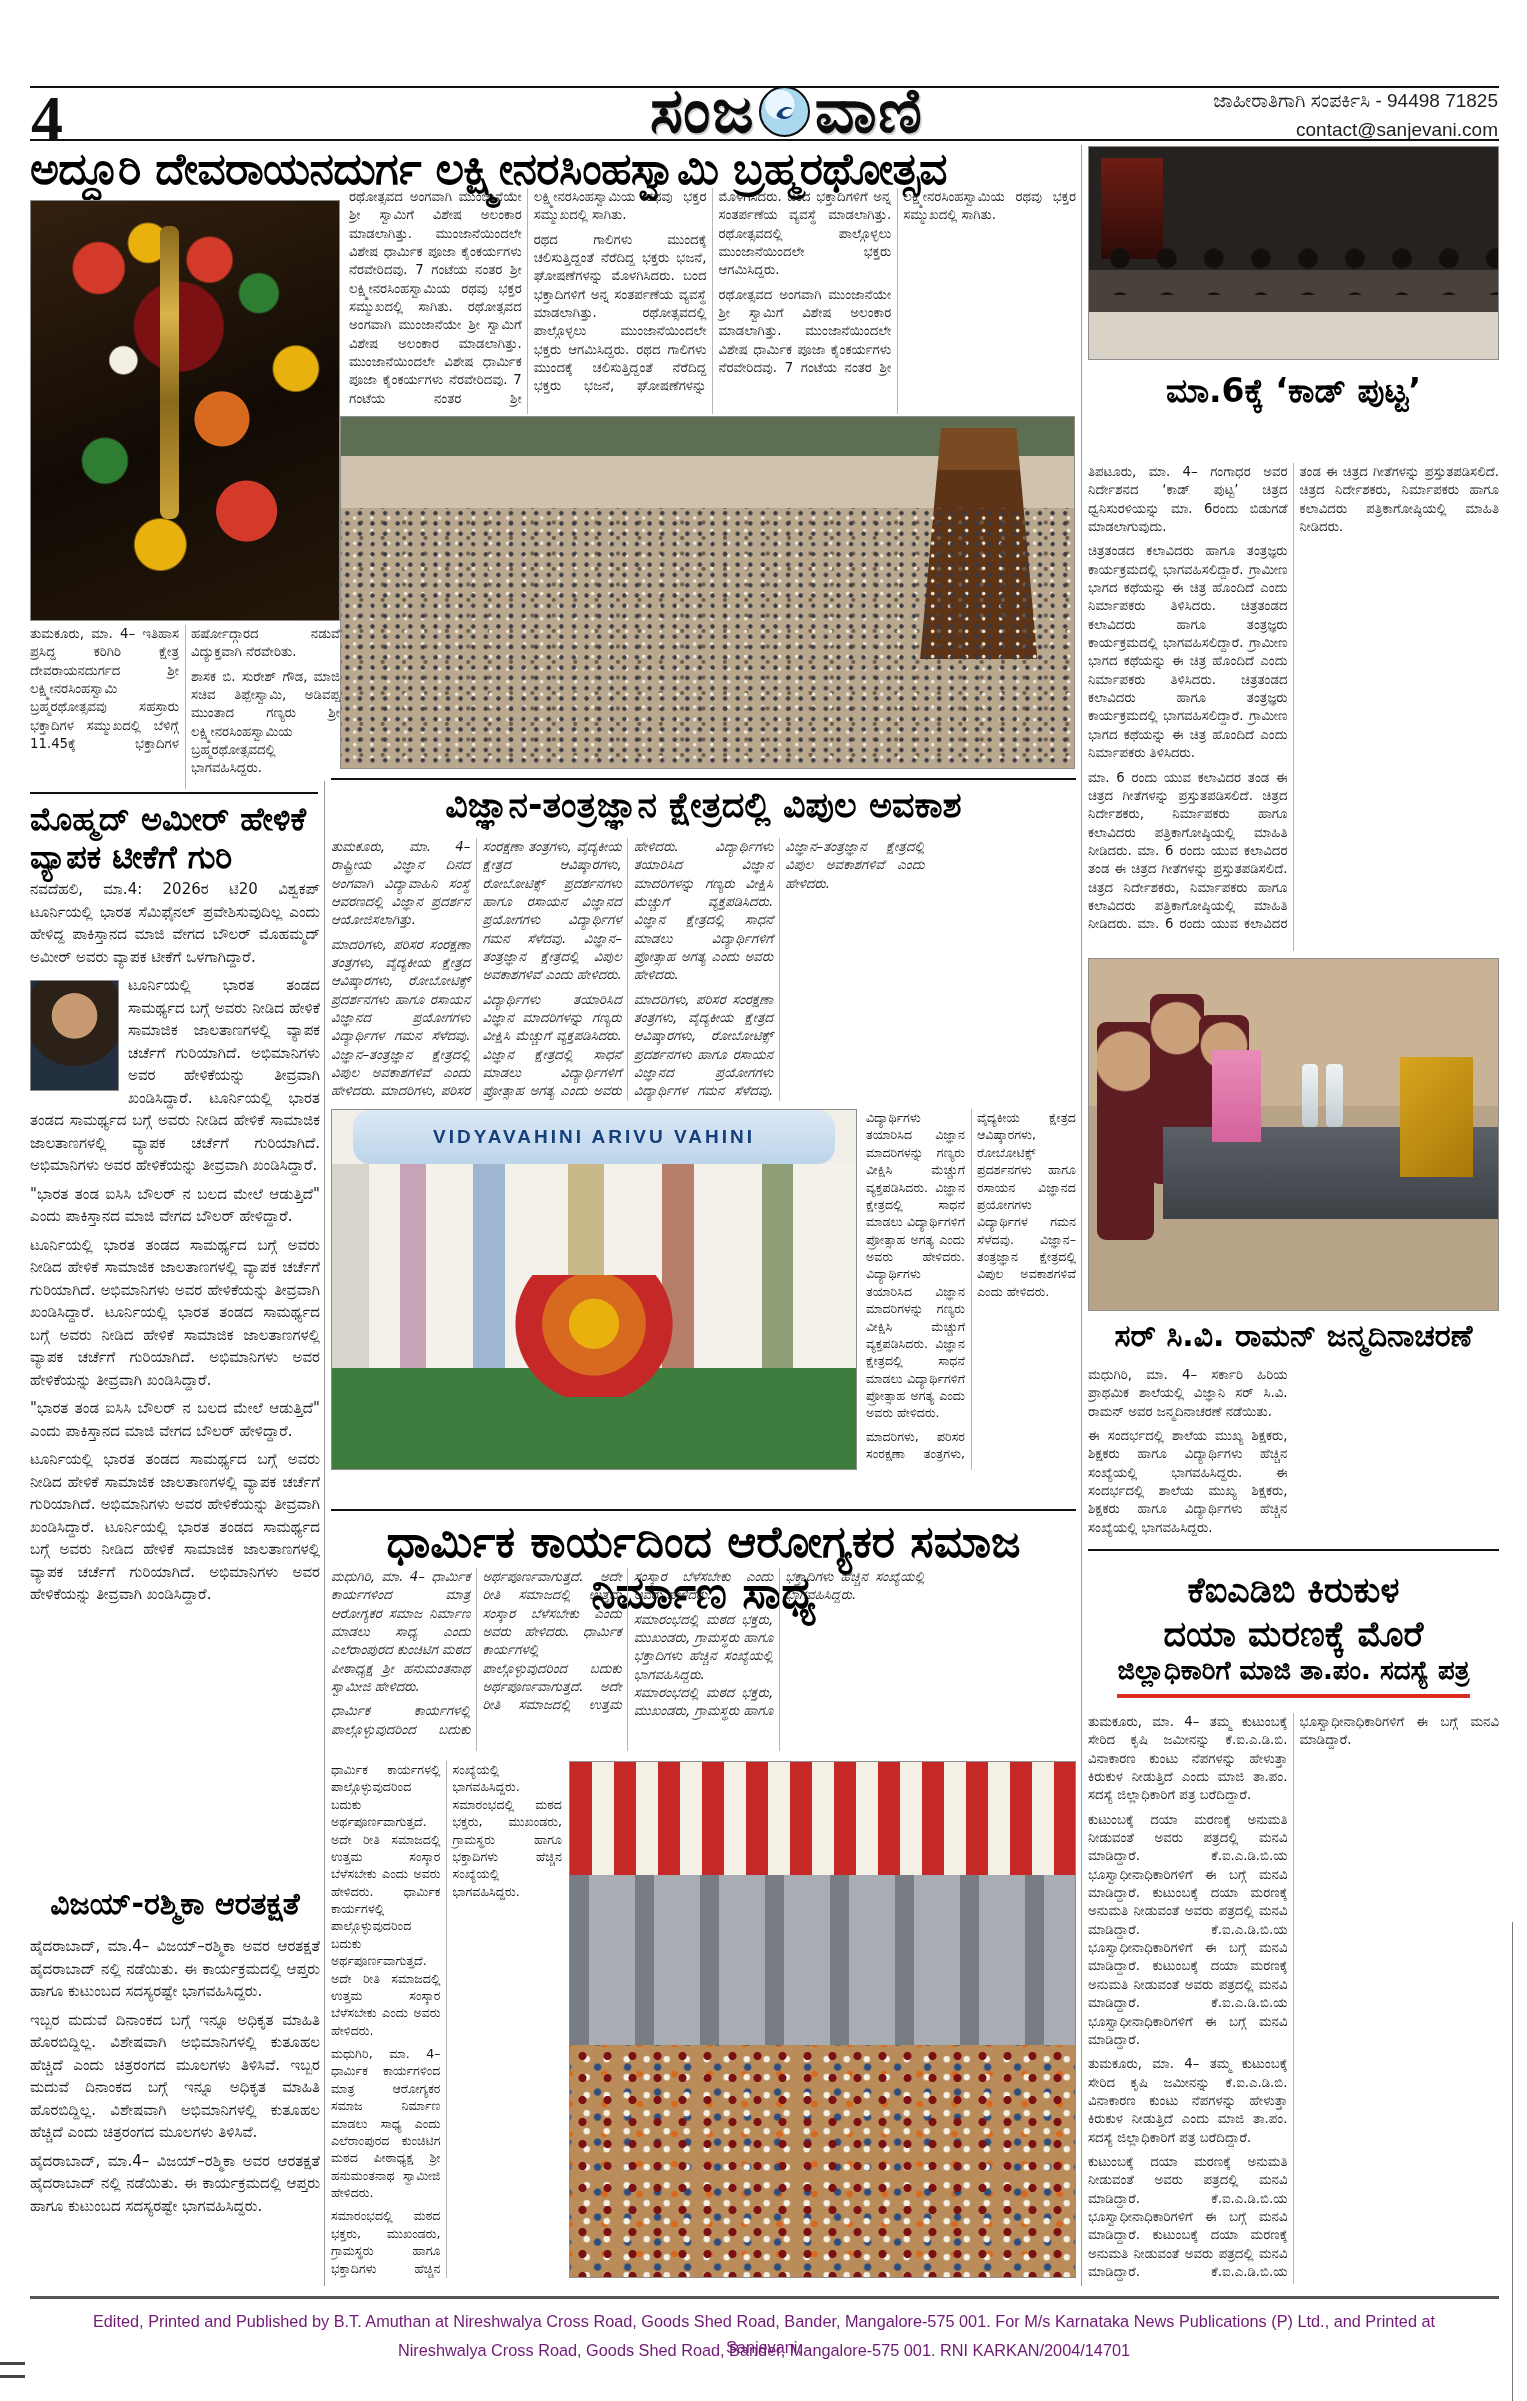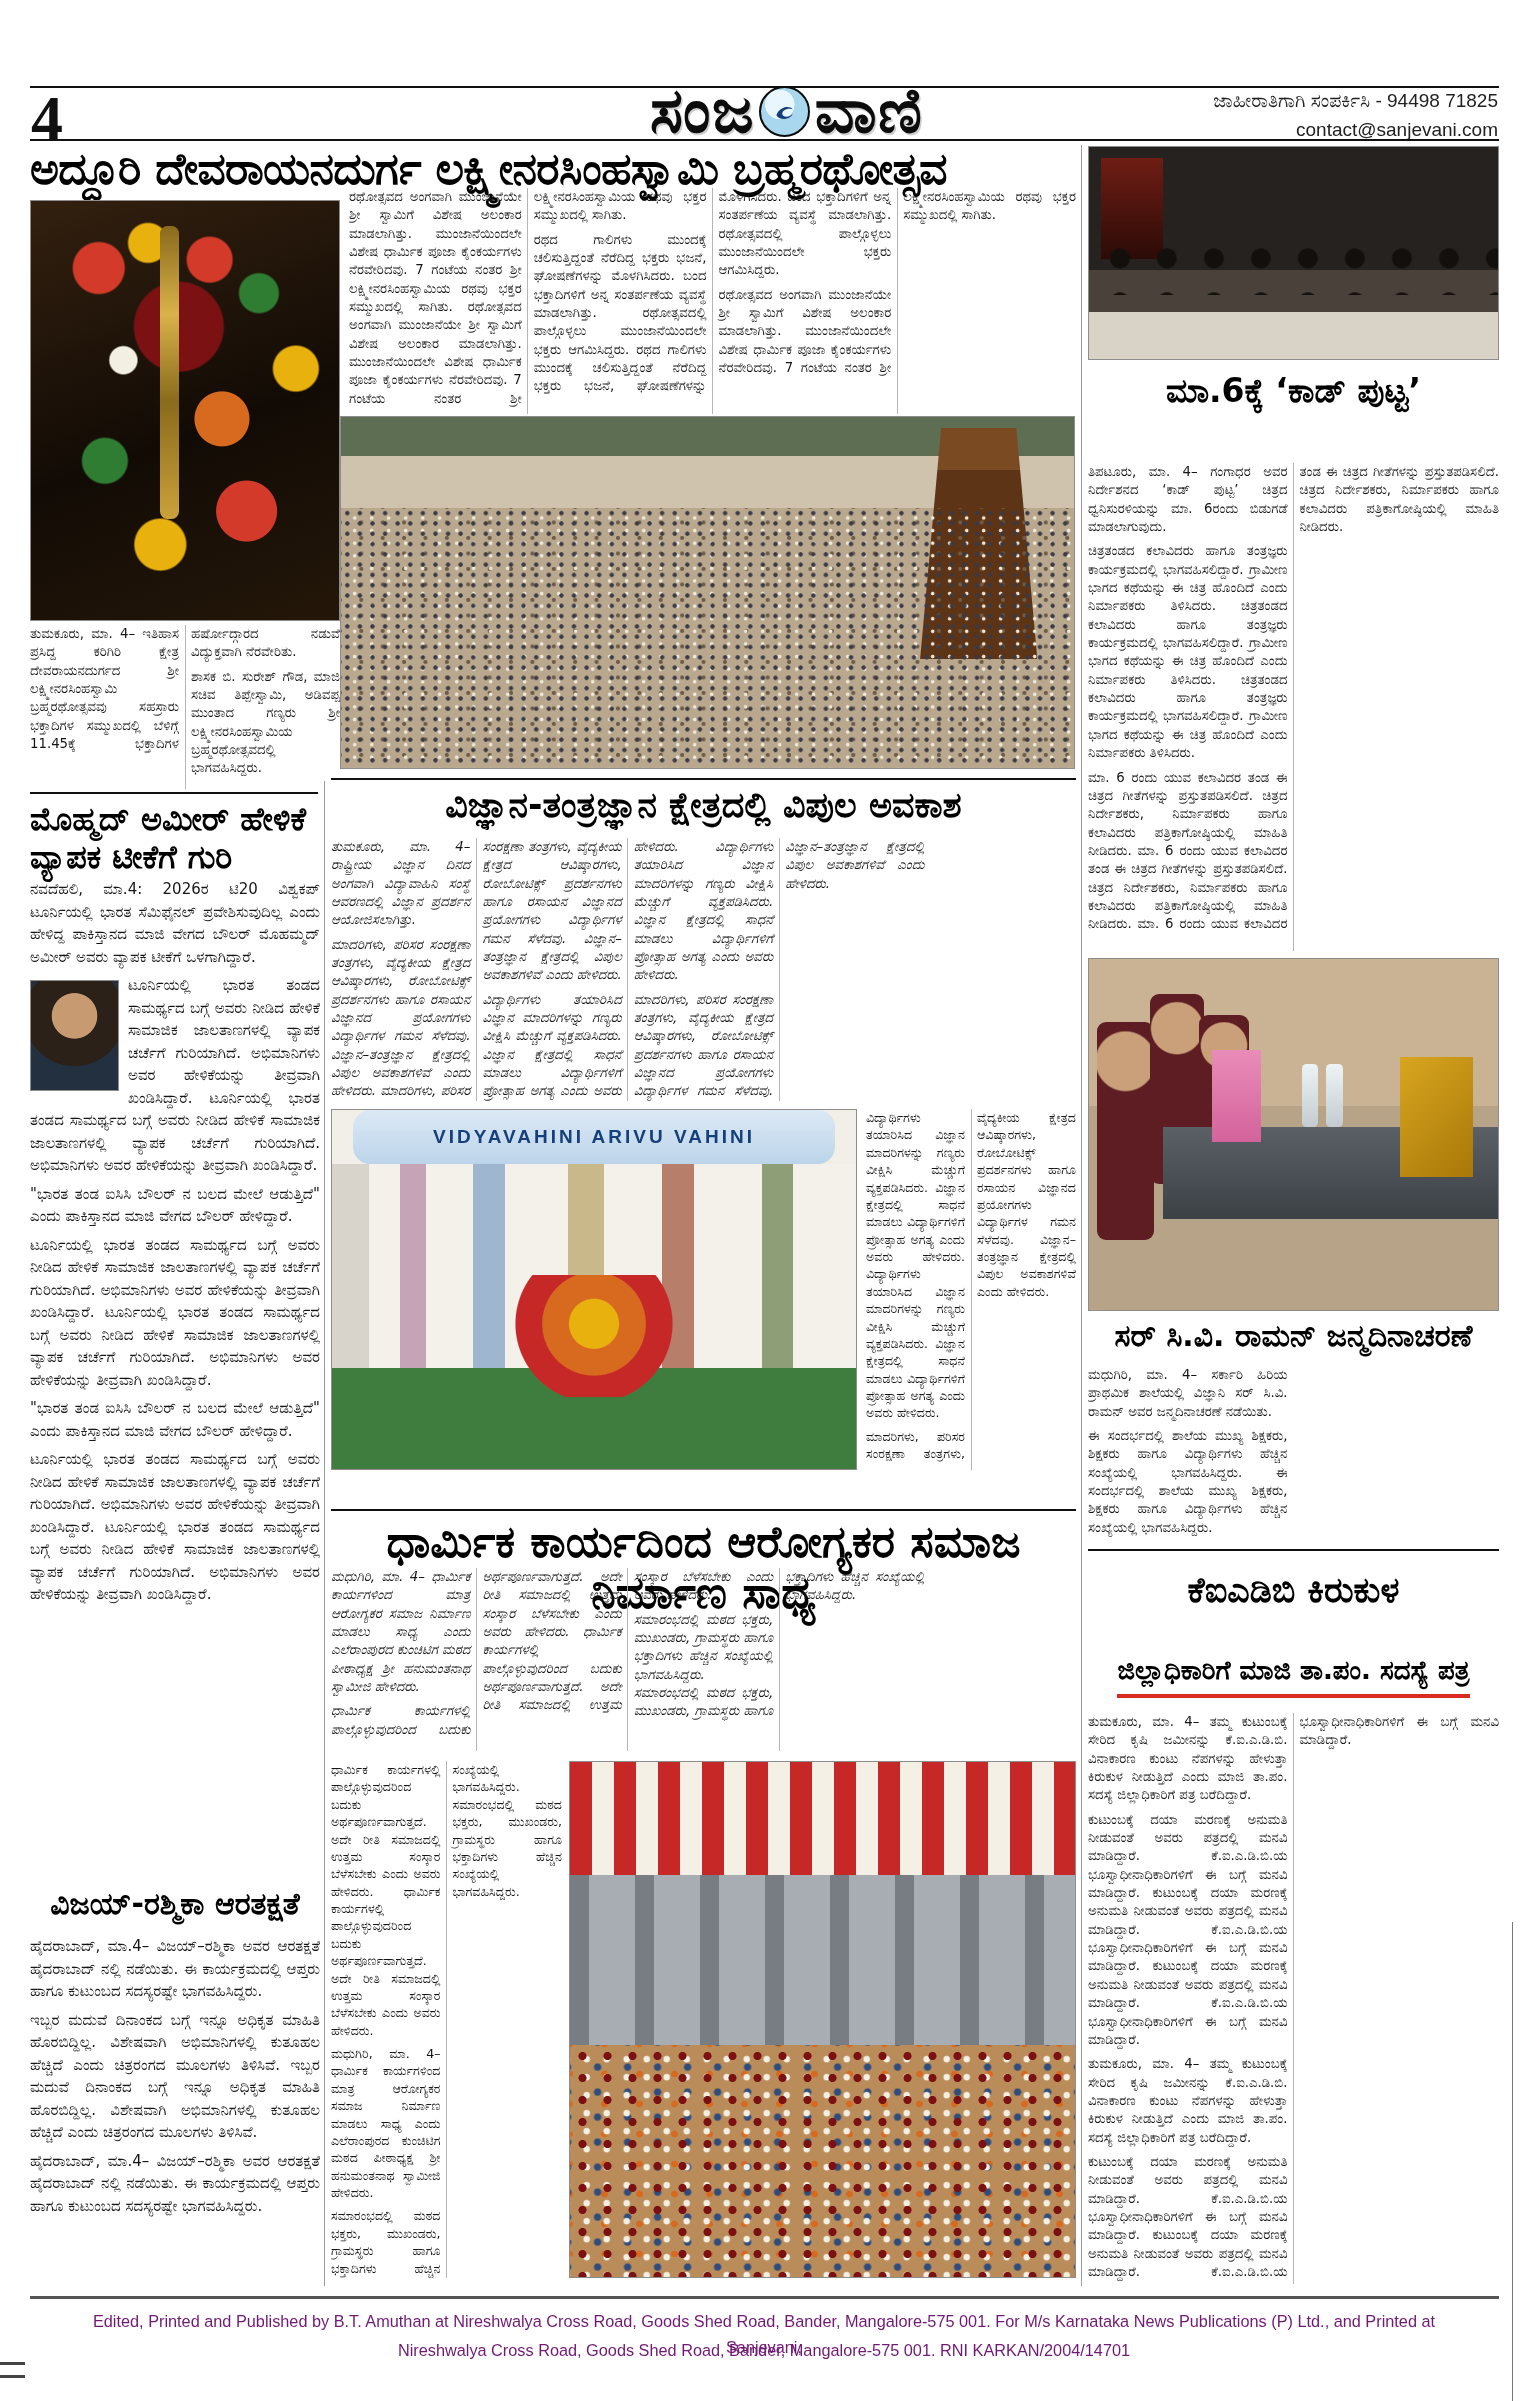--- a/index.html
+++ b/index.html
@@ -240,20 +240,21 @@
   <div class="abs h-right" style="left:1088px;top:1317px;width:411px;font-size:30px;">ಸರ್ ಸಿ.ವಿ. ರಾಮನ್ ಜನ್ಮದಿನಾಚರಣೆ</div>
 
   <div class="abs body-block cols c2" style="left:1088px;top:1366px;width:411px;height:177px;">
     <p>ಮಧುಗಿರಿ, ಮಾ. 4– ಸರ್ಕಾರಿ ಹಿರಿಯ ಪ್ರಾಥಮಿಕ ಶಾಲೆಯಲ್ಲಿ ವಿಜ್ಞಾನಿ ಸರ್ ಸಿ.ವಿ. ರಾಮನ್ ಅವರ ಜನ್ಮದಿನಾಚರಣೆ ನಡೆಯಿತು.</p>
     <p>ಈ ಸಂದರ್ಭದಲ್ಲಿ ಶಾಲೆಯ ಮುಖ್ಯ ಶಿಕ್ಷಕರು, ಶಿಕ್ಷಕರು ಹಾಗೂ ವಿದ್ಯಾರ್ಥಿಗಳು ಹೆಚ್ಚಿನ ಸಂಖ್ಯೆಯಲ್ಲಿ ಭಾಗವಹಿಸಿದ್ದರು. ಈ ಸಂದರ್ಭದಲ್ಲಿ ಶಾಲೆಯ ಮುಖ್ಯ ಶಿಕ್ಷಕರು, ಶಿಕ್ಷಕರು ಹಾಗೂ ವಿದ್ಯಾರ್ಥಿಗಳು ಹೆಚ್ಚಿನ ಸಂಖ್ಯೆಯಲ್ಲಿ ಭಾಗವಹಿಸಿದ್ದರು.</p>
   </div>
 
   <div class="rule" style="left:1088px;top:1549px;width:411px;height:1.5px;"></div>
   <div class="abs h-right" style="left:1088px;top:1555px;width:411px;font-size:35px;margin-top:14px;">
     <div>ಕೆಐಎಡಿಬಿ ಕಿರುಕುಳ</div>
+    <div>ದಯಾ ಮರಣಕ್ಕೆ ಮೊರೆ</div>
   </div>
   <div class="abs" style="left:1088px;top:1654px;width:411px;text-align:center;">
     <span class="h-sub red-underline" style="display:inline-block;">ಜಿಲ್ಲಾಧಿಕಾರಿಗೆ ಮಾಜಿ ತಾ.ಪಂ. ಸದಸ್ಯೆ ಪತ್ರ</span>
   </div>
 
   <div class="abs body-block cols c2" style="left:1088px;top:1713px;width:411px;height:571px;">
     <p>ತುಮಕೂರು, ಮಾ. 4– ತಮ್ಮ ಕುಟುಂಬಕ್ಕೆ ಸೇರಿದ ಕೃಷಿ ಜಮೀನನ್ನು ಕೆ.ಐ.ಎ.ಡಿ.ಬಿ. ವಿನಾಕಾರಣ ಕುಂಟು ನೆಪಗಳನ್ನು ಹೇಳುತ್ತಾ ಕಿರುಕುಳ ನೀಡುತ್ತಿದೆ ಎಂದು ಮಾಜಿ ತಾ.ಪಂ. ಸದಸ್ಯೆ ಜಿಲ್ಲಾಧಿಕಾರಿಗೆ ಪತ್ರ ಬರೆದಿದ್ದಾರೆ.</p>
     <p>ಕುಟುಂಬಕ್ಕೆ ದಯಾ ಮರಣಕ್ಕೆ ಅನುಮತಿ ನೀಡುವಂತೆ ಅವರು ಪತ್ರದಲ್ಲಿ ಮನವಿ ಮಾಡಿದ್ದಾರೆ. ಕೆ.ಐ.ಎ.ಡಿ.ಬಿ.ಯ ಭೂಸ್ವಾಧೀನಾಧಿಕಾರಿಗಳಿಗೆ ಈ ಬಗ್ಗೆ ಮನವಿ ಮಾಡಿದ್ದಾರೆ. ಕುಟುಂಬಕ್ಕೆ ದಯಾ ಮರಣಕ್ಕೆ ಅನುಮತಿ ನೀಡುವಂತೆ ಅವರು ಪತ್ರದಲ್ಲಿ ಮನವಿ ಮಾಡಿದ್ದಾರೆ. ಕೆ.ಐ.ಎ.ಡಿ.ಬಿ.ಯ ಭೂಸ್ವಾಧೀನಾಧಿಕಾರಿಗಳಿಗೆ ಈ ಬಗ್ಗೆ ಮನವಿ ಮಾಡಿದ್ದಾರೆ. ಕುಟುಂಬಕ್ಕೆ ದಯಾ ಮರಣಕ್ಕೆ ಅನುಮತಿ ನೀಡುವಂತೆ ಅವರು ಪತ್ರದಲ್ಲಿ ಮನವಿ ಮಾಡಿದ್ದಾರೆ. ಕೆ.ಐ.ಎ.ಡಿ.ಬಿ.ಯ ಭೂಸ್ವಾಧೀನಾಧಿಕಾರಿಗಳಿಗೆ ಈ ಬಗ್ಗೆ ಮನವಿ ಮಾಡಿದ್ದಾರೆ.</p>
     <p>ತುಮಕೂರು, ಮಾ. 4– ತಮ್ಮ ಕುಟುಂಬಕ್ಕೆ ಸೇರಿದ ಕೃಷಿ ಜಮೀನನ್ನು ಕೆ.ಐ.ಎ.ಡಿ.ಬಿ. ವಿನಾಕಾರಣ ಕುಂಟು ನೆಪಗಳನ್ನು ಹೇಳುತ್ತಾ ಕಿರುಕುಳ ನೀಡುತ್ತಿದೆ ಎಂದು ಮಾಜಿ ತಾ.ಪಂ. ಸದಸ್ಯೆ ಜಿಲ್ಲಾಧಿಕಾರಿಗೆ ಪತ್ರ ಬರೆದಿದ್ದಾರೆ.</p>
     <p>ಕುಟುಂಬಕ್ಕೆ ದಯಾ ಮರಣಕ್ಕೆ ಅನುಮತಿ ನೀಡುವಂತೆ ಅವರು ಪತ್ರದಲ್ಲಿ ಮನವಿ ಮಾಡಿದ್ದಾರೆ. ಕೆ.ಐ.ಎ.ಡಿ.ಬಿ.ಯ ಭೂಸ್ವಾಧೀನಾಧಿಕಾರಿಗಳಿಗೆ ಈ ಬಗ್ಗೆ ಮನವಿ ಮಾಡಿದ್ದಾರೆ. ಕುಟುಂಬಕ್ಕೆ ದಯಾ ಮರಣಕ್ಕೆ ಅನುಮತಿ ನೀಡುವಂತೆ ಅವರು ಪತ್ರದಲ್ಲಿ ಮನವಿ ಮಾಡಿದ್ದಾರೆ. ಕೆ.ಐ.ಎ.ಡಿ.ಬಿ.ಯ ಭೂಸ್ವಾಧೀನಾಧಿಕಾರಿಗಳಿಗೆ ಈ ಬಗ್ಗೆ ಮನವಿ ಮಾಡಿದ್ದಾರೆ.</p>

